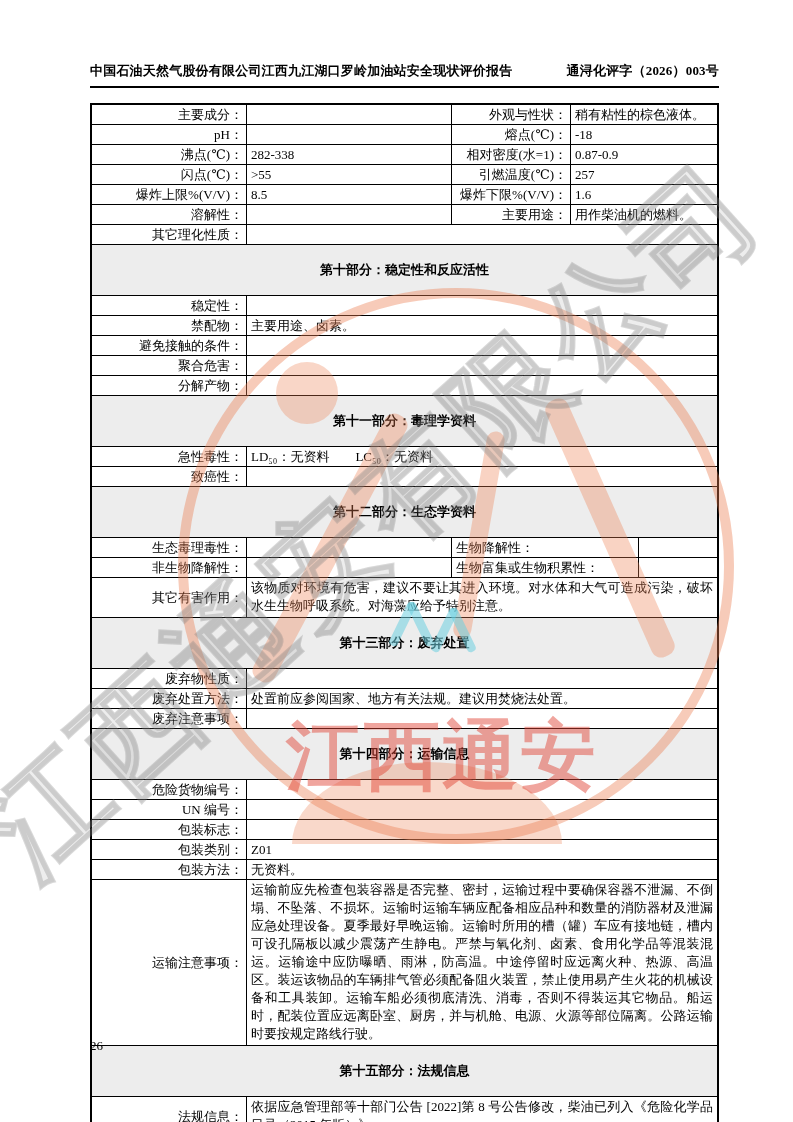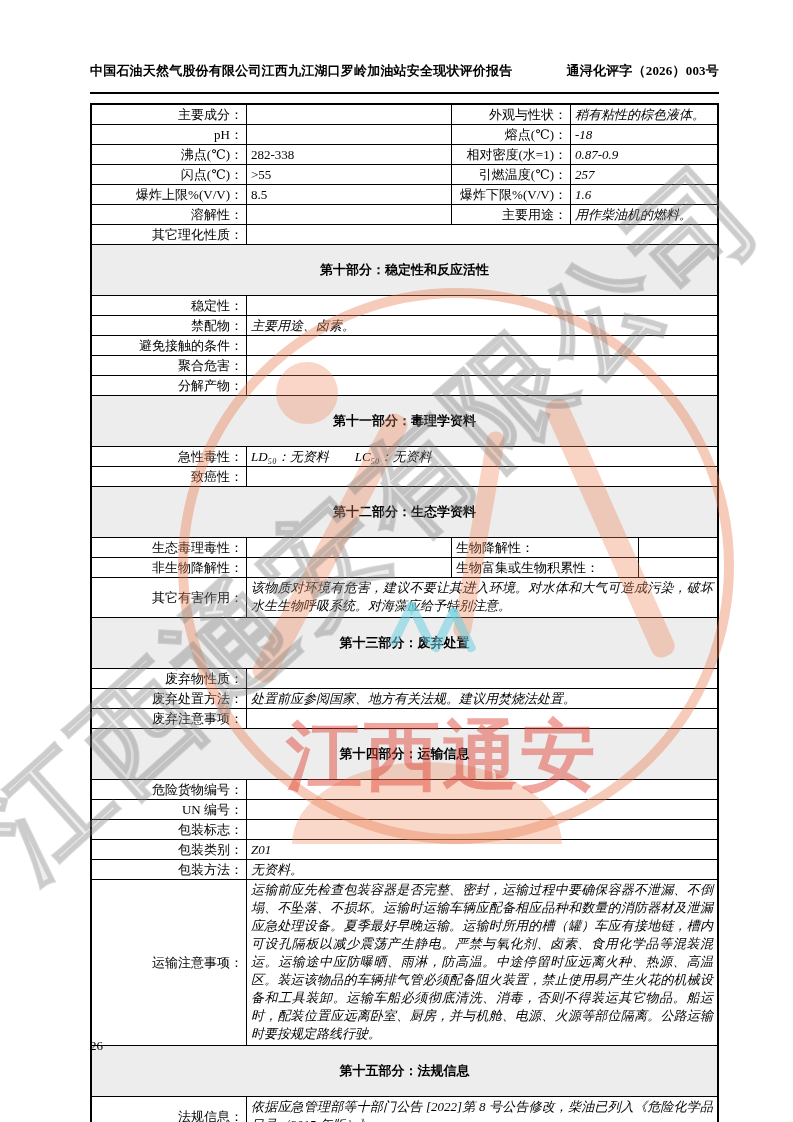--- a/index.html
+++ b/index.html
@@ -6,37 +6,37 @@
   .page{
     position:relative;width:793px;height:1122px;background:#ffffff;
     margin:0 auto;overflow:hidden;
     font-family:"Liberation Serif","DejaVu Serif",serif;color:#000;
   }
   
   .hdr{
     position:absolute;left:90px;top:62px;width:629px;
     display:flex;justify-content:space-between;align-items:flex-end;
     font-size:13px;font-weight:bold;letter-spacing:0.2px;
-    border-bottom:2px solid #000;padding-bottom:12px;
+    border-bottom:2px solid #000;padding-bottom:6px;
   }
   
   .tbl{
     position:absolute;left:90px;top:103px;width:629px;
     border:2px solid #000;box-sizing:border-box;
     font-size:13px;line-height:19px;
   }
   .r{display:flex;border-bottom:1px solid #000;min-height:19px;box-sizing:border-box;}
   .tbl .r:last-child{border-bottom:none;}
   .c{border-right:1px solid #000;box-sizing:border-box;padding:0 3px;overflow:hidden;}
   .r .c:last-child{border-right:none;}
   .w1{width:155px;flex:0 0 auto;}
   .w2{width:205px;flex:0 0 auto;}
   .w3{width:119px;flex:0 0 auto;}
   .w3b{width:187px;flex:0 0 auto;}
-  .w4{flex:1 1 auto;font-style:italic;}
+  .w4{flex:1 1 auto;}
   .lab{text-align:right;}
   .labL{text-align:left;padding-left:4px;}
   .val{text-align:left;padding-left:4px;}
   .sec{background:#ededed;}
   .secc{flex:1;text-align:center;font-weight:bold;line-height:26px;min-height:26px;padding:12px;}
   .tall{min-height:0;}
   .tall .lab{display:flex;align-items:center;justify-content:flex-end;}
   .tall .val{line-height:18px;padding:1px 4px 2px 4px;text-align:justify;}
   
   .ftr{

